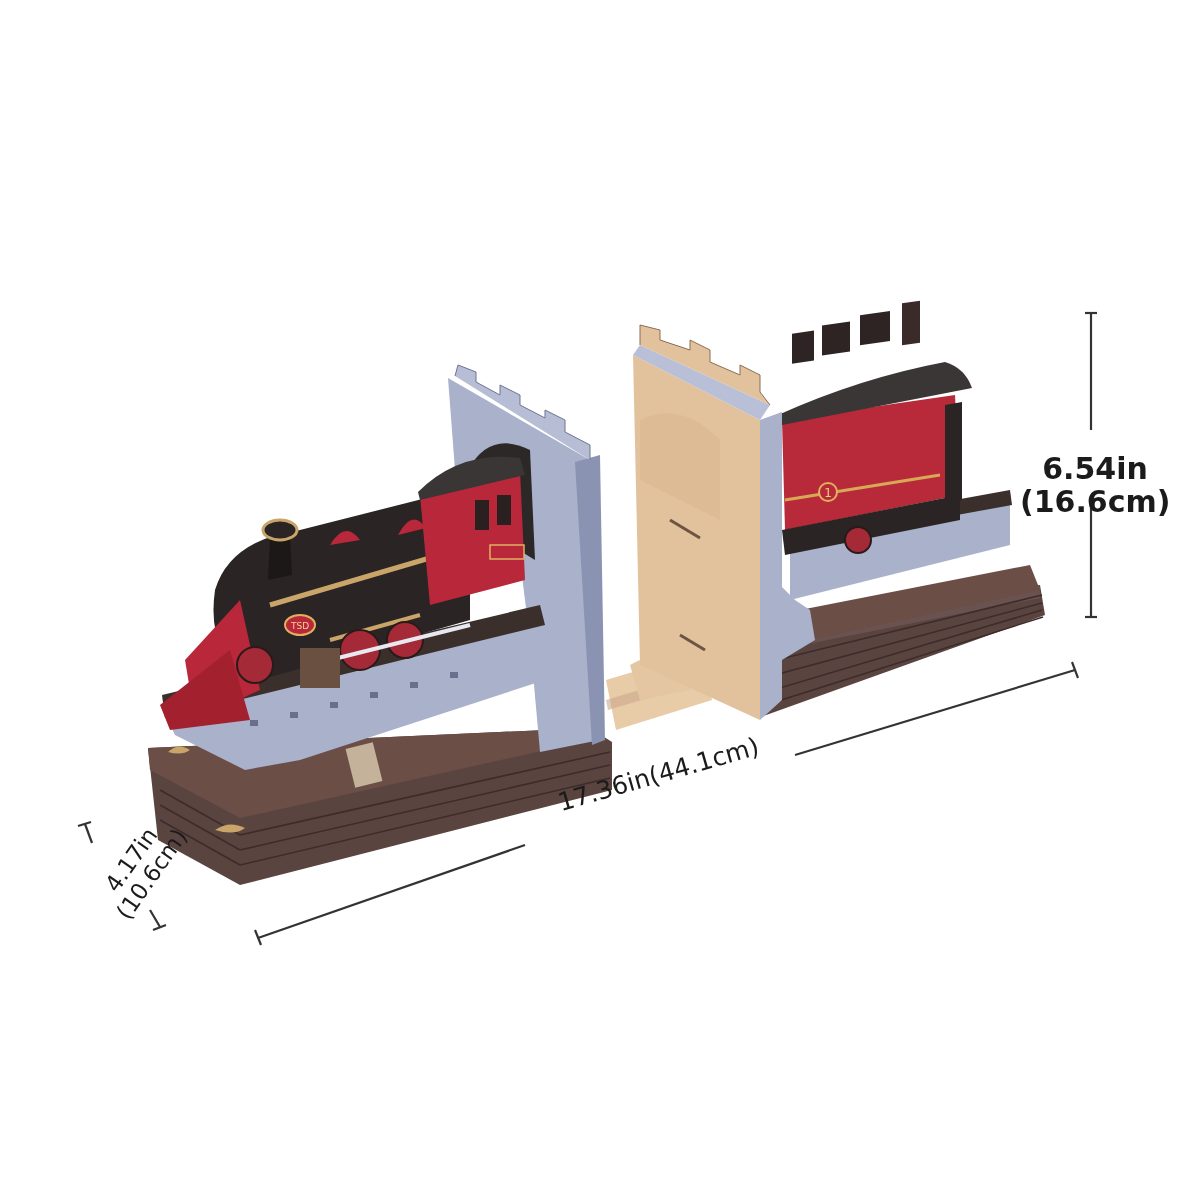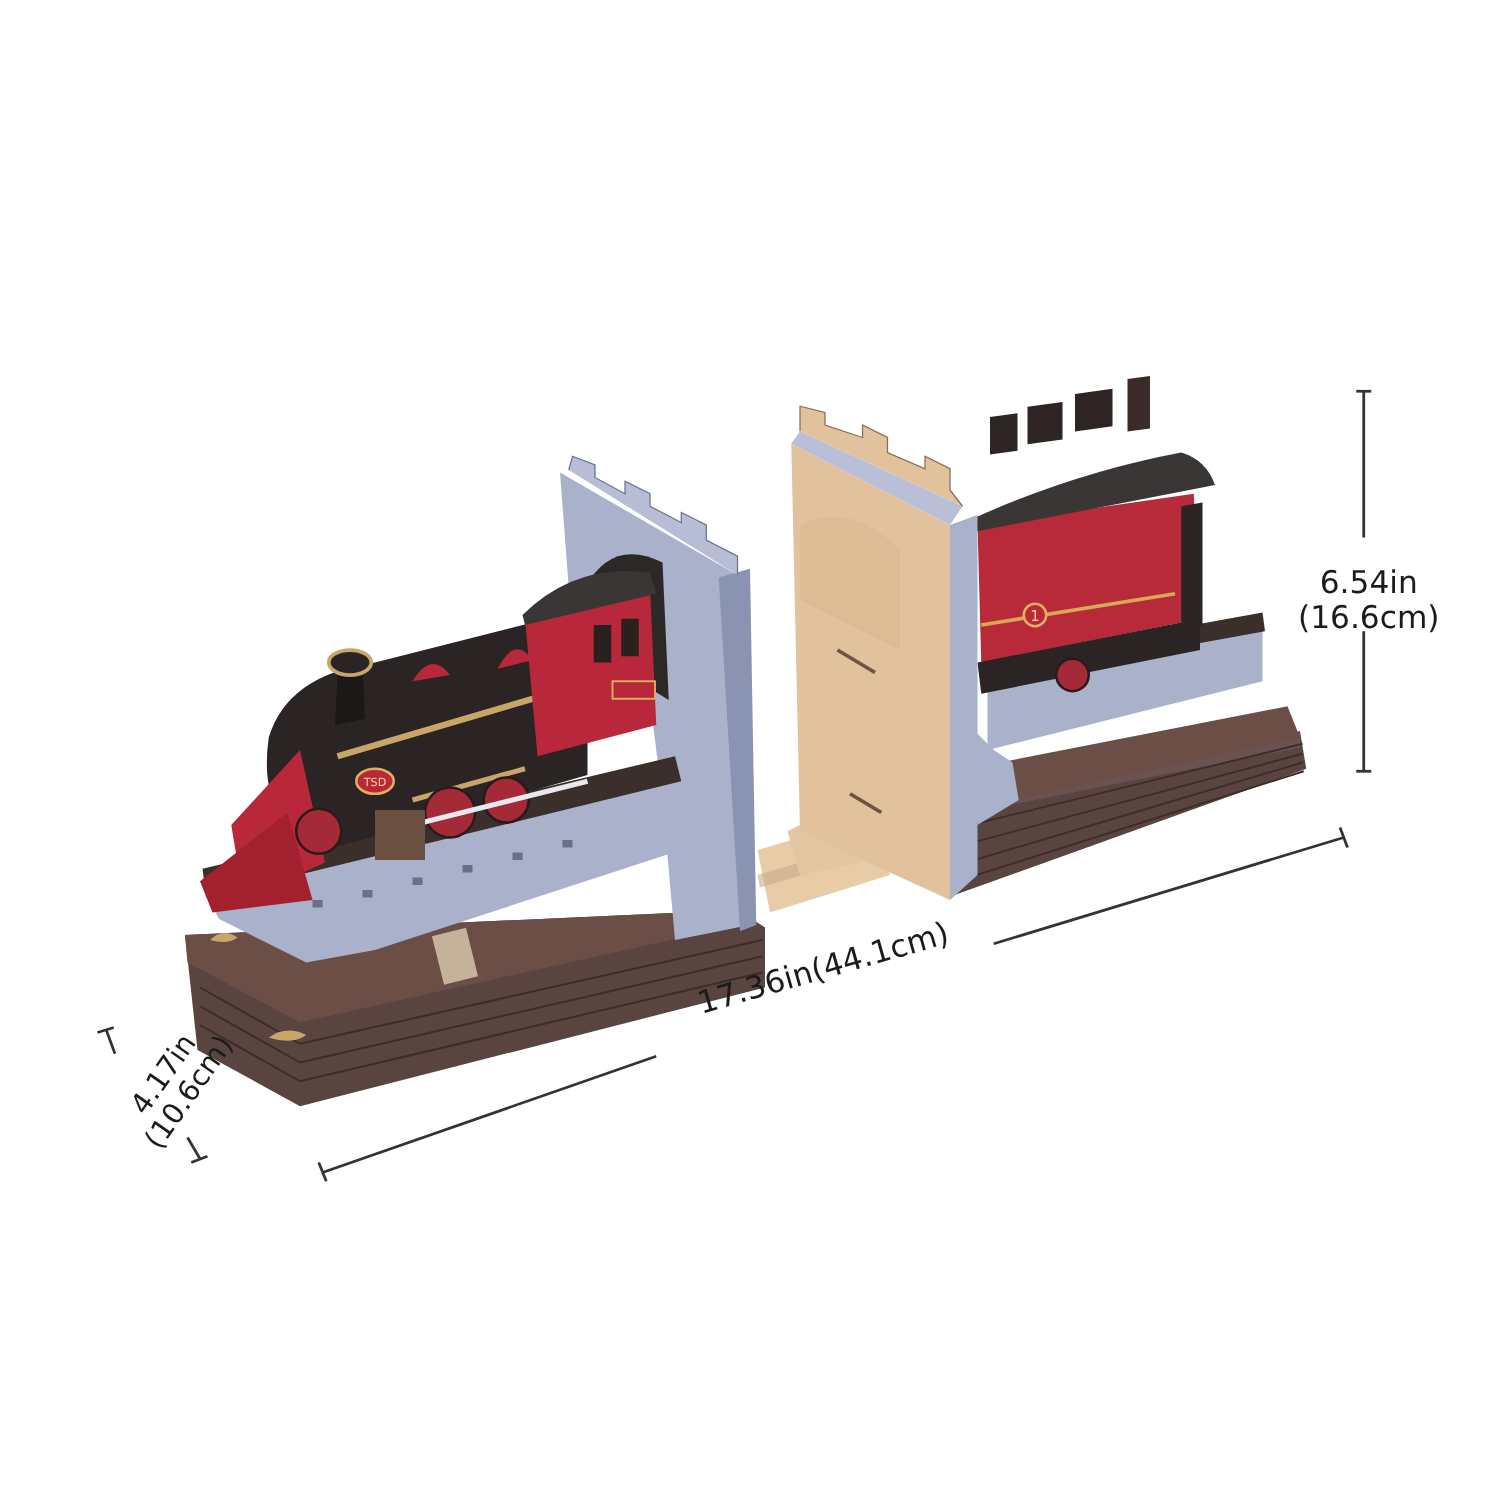--- a/index.html
+++ b/index.html
@@ -1,20 +1,20 @@
 <!DOCTYPE html>
 <html><head>
   <meta charset="utf-8">
   <style>
     html, body { margin: 0; padding: 0; background: #ffffff; }
     body { width: 1200px; height: 1200px; position: relative; overflow: hidden; font-family: "DejaVu Sans", sans-serif; }
     .stage { position: absolute; inset: 0; }
     svg.scene { position: absolute; left: 0; top: 0; width: 1200px; height: 1200px; }
     .dim-label { position: absolute; color: #1b1b1b; font-family: "DejaVu Sans", sans-serif; font-weight: 500; white-space: nowrap; line-height: 1.1; text-align: center; }
-    .height-label { left: 1020px; top: 452px; width: 150px; font-size: 25px; }
+    .height-label { left: 1020px; top: 452px; width: 150px; font-size: 30px; font-weight: bold; }
     .width-label { left: 555px; top: 790px; font-size: 25px; transform: rotate(-16deg); transform-origin: left top; }
     .depth-label { left: 72px; top: 842px; font-size: 23px; transform: rotate(-55deg); transform-origin: center; width: 140px; }
   </style>
 </head>
 <body>
 
 <div class="stage">
   <svg class="scene" viewBox="0 0 1200 1200">
 
     <g>

